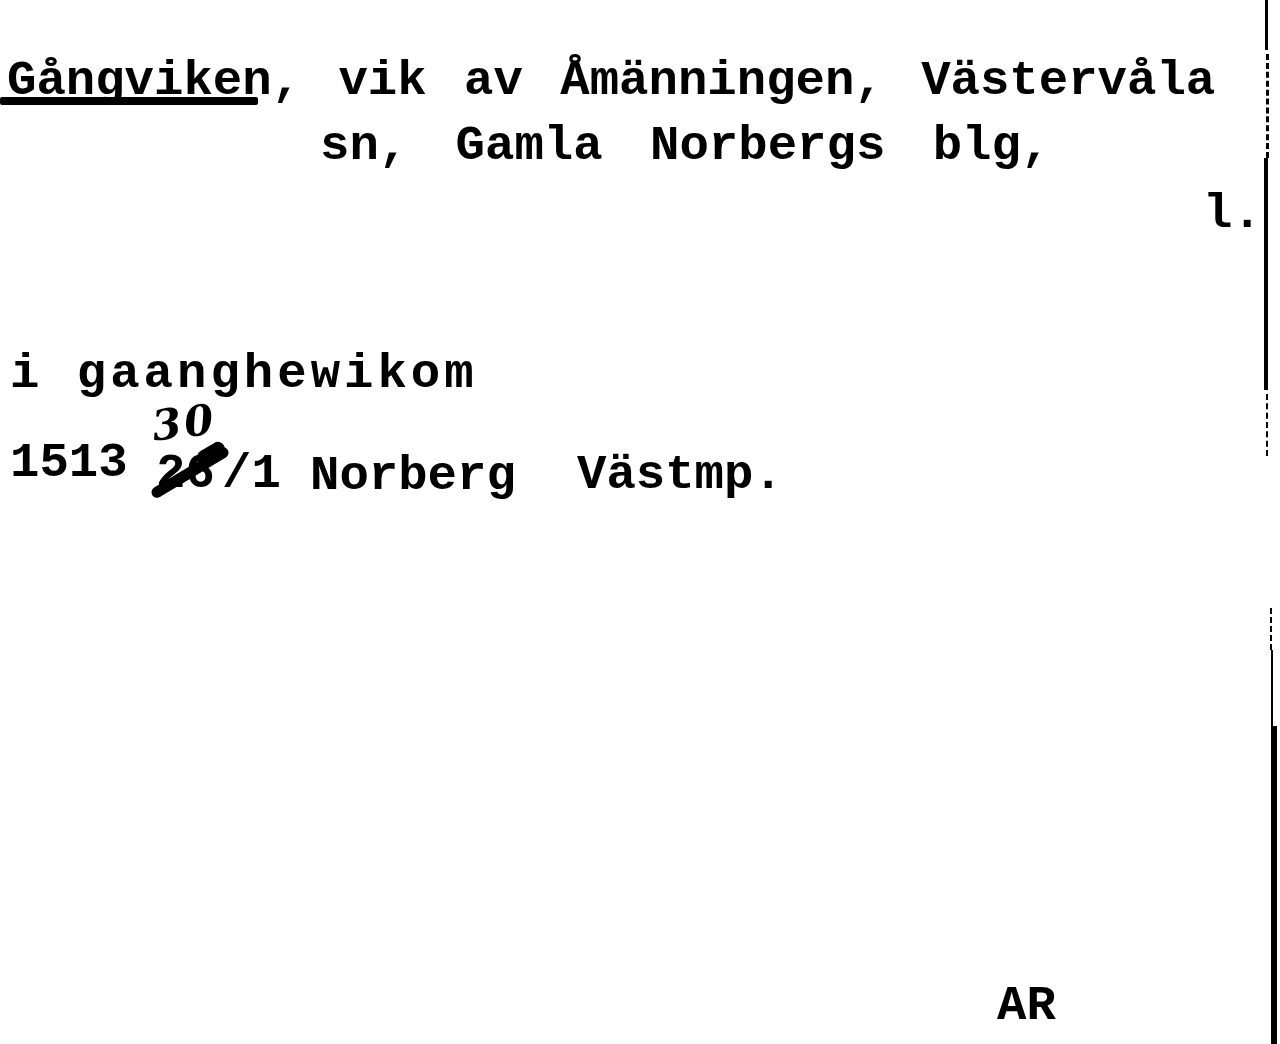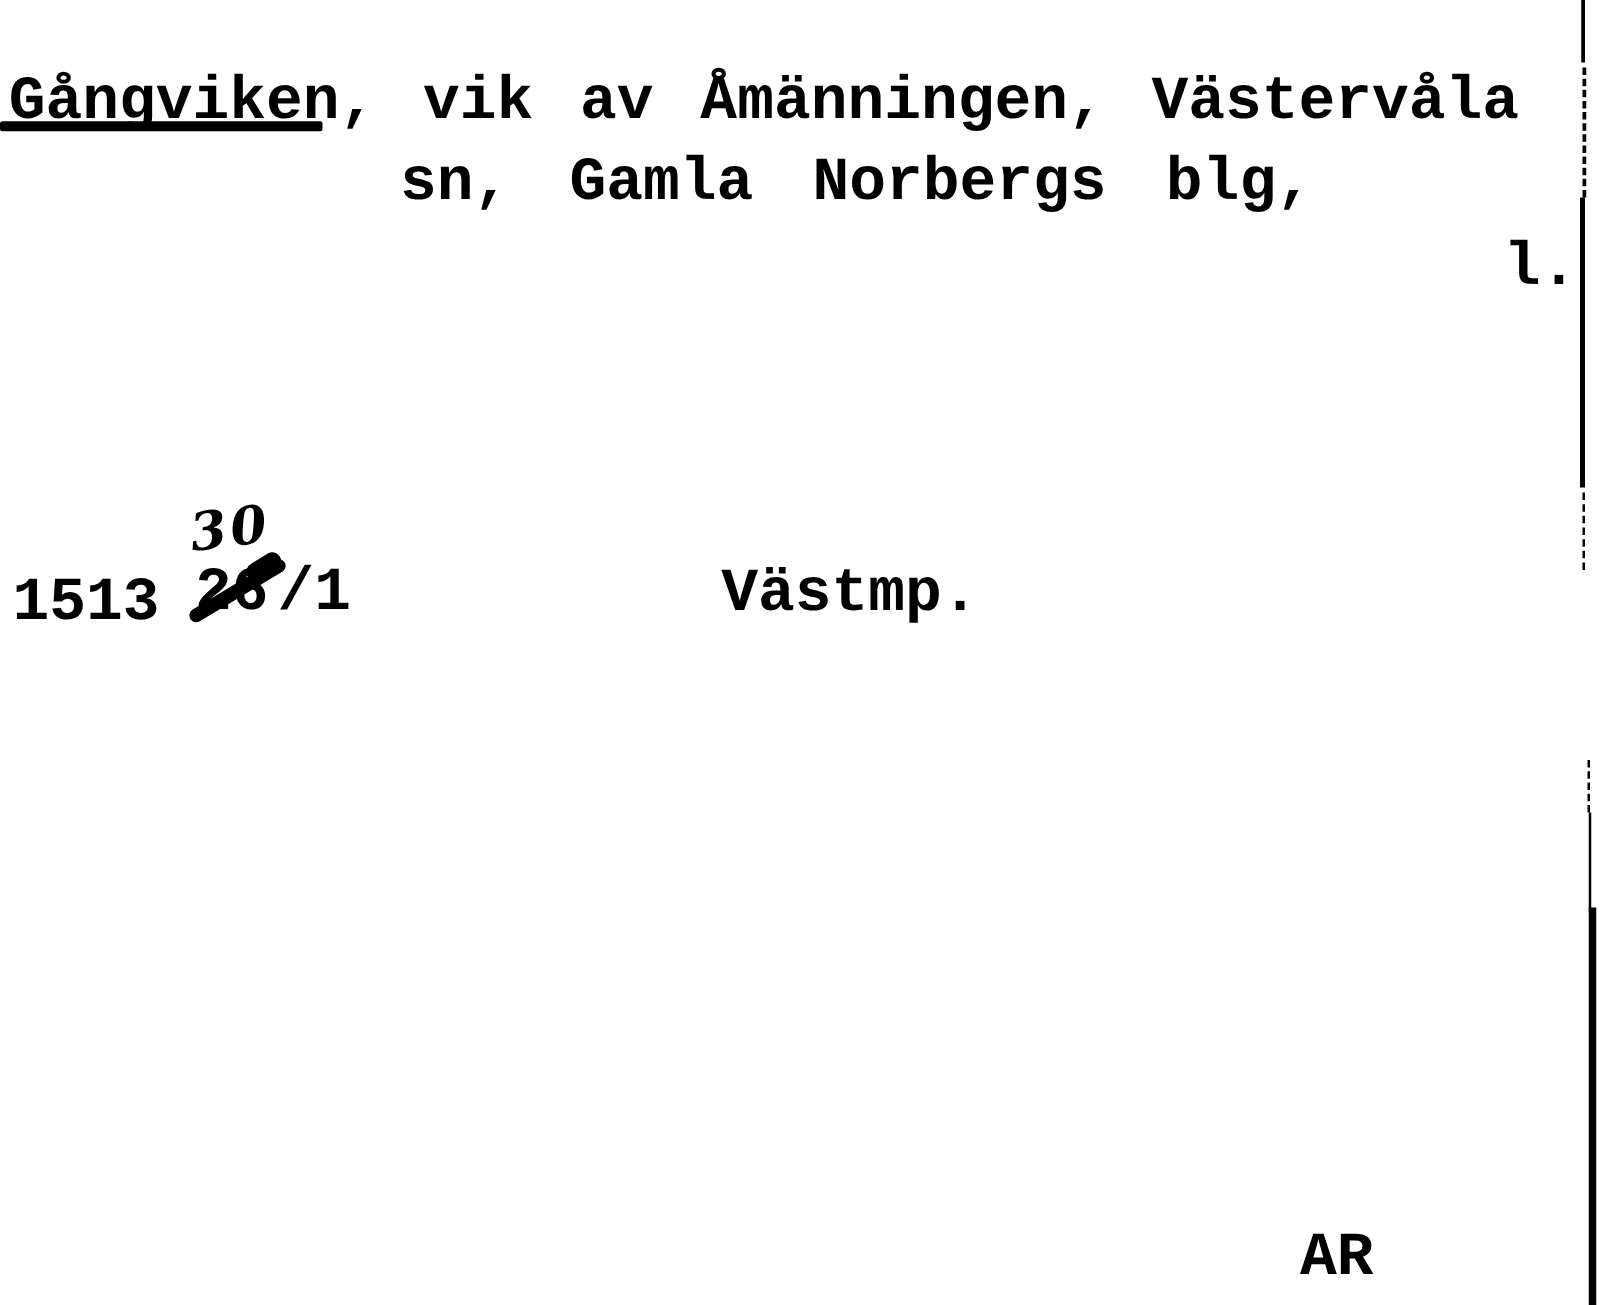--- a/index.html
+++ b/index.html
@@ -24,26 +24,26 @@
     line-height: 52px;
     color: #000000;
     white-space: pre;
     letter-spacing: 0px;
   }
   .header1 { left: 7px; top: 55px; word-spacing: 8px; }
   .header2 { left: 320px; top: 120px; word-spacing: 18px; }
   .region  { left: 980px; top: 188px; }
   .county  { left: 1203px; top: 188px; }
   .dialect { left: 10px; top: 348px; letter-spacing: 4px; }
-  .cit-year   { left: 10px;  top: 456px; }
+  .cit-year   { left: 10px;  top: 437px; }
   .cit-struck { left: 156px; top: 448px; }
   .cit-rest   { left: 222px; top: 448px; }
   .cit-place  { left: 310px; top: 450px; }
   .cit-source { left: 577px; top: 449px; text-align: center; }
-  .signature  { left: 1040px; top: 980px; }
+  .signature  { left: 997px; top: 980px; }
 
   
   .headword-underline {
     position: absolute;
     left: 0px;
     top: 97px;
     width: 258px;
     height: 8px;
     background: #000000;
     border-radius: 2px;
@@ -101,26 +101,28 @@
 
 <div class="card">
 
   <div class="tw header1"><span>Gångviken</span><span>, vik av Åmänningen, Västervåla</span></div>
   <div class="headword-underline"></div>
 
   <div class="tw header2">sn, Gamla Norbergs blg,</div>
 
   <div class="tw county">l.</div>
 
+  <div class="tw dialect">i gaanghewikom</div>
 
   <div class="handwritten">30</div>
 
   <div class="tw cit-year">1513</div>
   <div class="tw cit-struck">26</div>
   <div class="tw cit-rest">/1</div>
+  <div class="tw cit-place">Norberg</div>
   <div class="tw cit-source">Västmp.</div>
 
   <div class="strike-mark"></div>
   <div class="strike-nib"></div>
 
   <div class="tw signature">AR</div>
 
   <div class="edge edge-a"></div>
   <div class="edge edge-b"></div>
   <div class="edge edge-c"></div>

